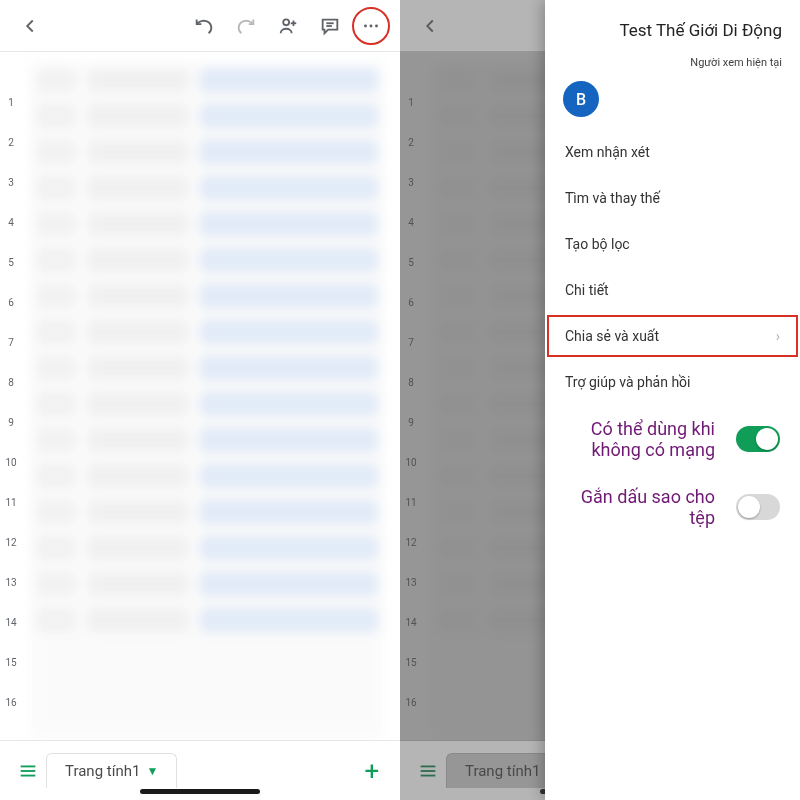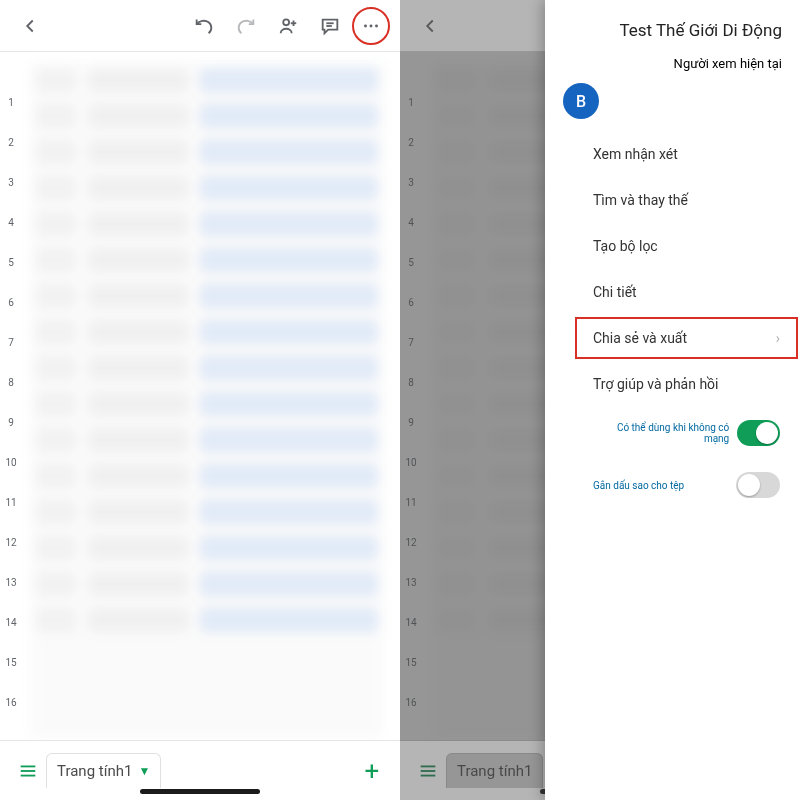--- a/index.html
+++ b/index.html
@@ -17,38 +17,38 @@
   .rownum { height:40px; display:flex; align-items:center; justify-content:center; font-size:10px; color:#5f6368; }
   .rownum.blank { height:30px; }
   .cells { flex:1; background:#fff; position:relative; padding:10px 8px 0 0; }
   .cells-inner { margin:0 8px; background:#fafafa; border-radius:4px; height:100%; filter: blur(6px); opacity:0.85;}
   .row { height:36px; display:flex; gap:12px; padding:6px 6px; }
   .c1 { width:40px; background:#f0f0f0; border-radius:4px;}
   .c2 { width:100px; background:#eeeeee; border-radius:4px;}
   .c3 { flex:1; background:#dce7f7; border-radius:4px;}
   .bottombar { height:60px; border-top:1px solid #e6e6e6; display:flex; align-items:center; padding:0 10px; position:relative;}
   .hamburger { width:36px; height:36px; display:flex; align-items:center; justify-content:center; color:#0f9d58; }
-  .tab { display:flex; align-items:center; gap:6px; padding:8px 10px; font-size:15px; color:#4b4b4b; border:1px solid transparent; border-bottom:none; position:relative;}
+  .tab { display:flex; align-items:center; gap:6px; padding:8px 18px; font-size:15px; color:#4b4b4b; border:1px solid transparent; border-bottom:none; position:relative;}
   .tab.active { border-top:1px solid #e0e0e0; border-left:1px solid #e0e0e0; border-right:1px solid #e0e0e0; background:#fff; border-radius:6px 6px 0 0;}
   .tab .caret { color:#0f9d58; font-size:12px;}
   .plus { margin-left:auto; width:36px; height:36px; display:flex; align-items:center; justify-content:center; color:#0f9d58; font-size:26px;}
   .homebar { position:absolute; left:50%; transform:translateX(-50%); bottom:6px; width:120px; height:5px; background:#1b1b1b; border-radius:3px;}
   
   .dim { position:absolute; inset:0; background:rgba(90,90,90,0.45); pointer-events:none; }
   .right .toolbar { filter: grayscale(0.2) brightness(0.88); }
   .right .sheet, .right .bottombar { filter: brightness(0.78);}
   .panel { position:absolute; right:0; top:0; width:255px; height:800px; background:#fff; box-shadow:-4px 0 12px rgba(0,0,0,0.22); display:flex; flex-direction:column; overflow:hidden;text-align:right;}
   .panel-title { padding:20px 18px 6px 18px; font-size:17px; font-weight:400; color:#222; }
-  .panel-sub { padding:10px 18px 6px; font-size:13px; color:#000000;}
+  .panel-sub { padding:10px 18px 6px; font-size:11px; color:#404040;}
   .avatar { width:36px; height:36px; border-radius:50%; background:#1565c0; color:#fff; display:flex; align-items:center; justify-content:center; font-size:16px; font-weight:500; margin:6px 18px 2px;}
-  .menu { display:flex; flex-direction:column; padding-top:10px;margin-left:28px;}
+  .menu { display:flex; flex-direction:column; padding-top:10px;}
   .mi { padding:15px 20px; font-size:14px; color:#333; display:flex; align-items:center; justify-content:space-between; cursor:pointer;}
   .mi.high { outline:2px solid #d93025; outline-offset:-4px;}
   .mi .chev { color:#b0b0b0;}
-  .toggle-row { padding:13px 20px; font-size:10px; color:#0369a1; display:flex; align-items:center; justify-content:space-between; gap:8px;}
+  .toggle-row { padding:13px 20px; font-size:18px; color:#701a75; display:flex; align-items:center; justify-content:space-between; gap:8px;}
   .toggle-row span:first-child { max-width:150px; }
   .toggle { width:44px; height:26px; border-radius:14px; position:relative; }
   .toggle.on { background:#0f9d58;}
   .toggle.off { background:#d8d8d8;}
   .knob { position:absolute; top:2px; width:22px; height:22px; background:#fff; border-radius:50%; box-shadow:0 1px 2px rgba(0,0,0,0.3);}
   .toggle.on .knob { right:2px;}
   .toggle.off .knob { left:2px;}
   .right .tb-btn { color:#666; }
 </style>
 </head>

